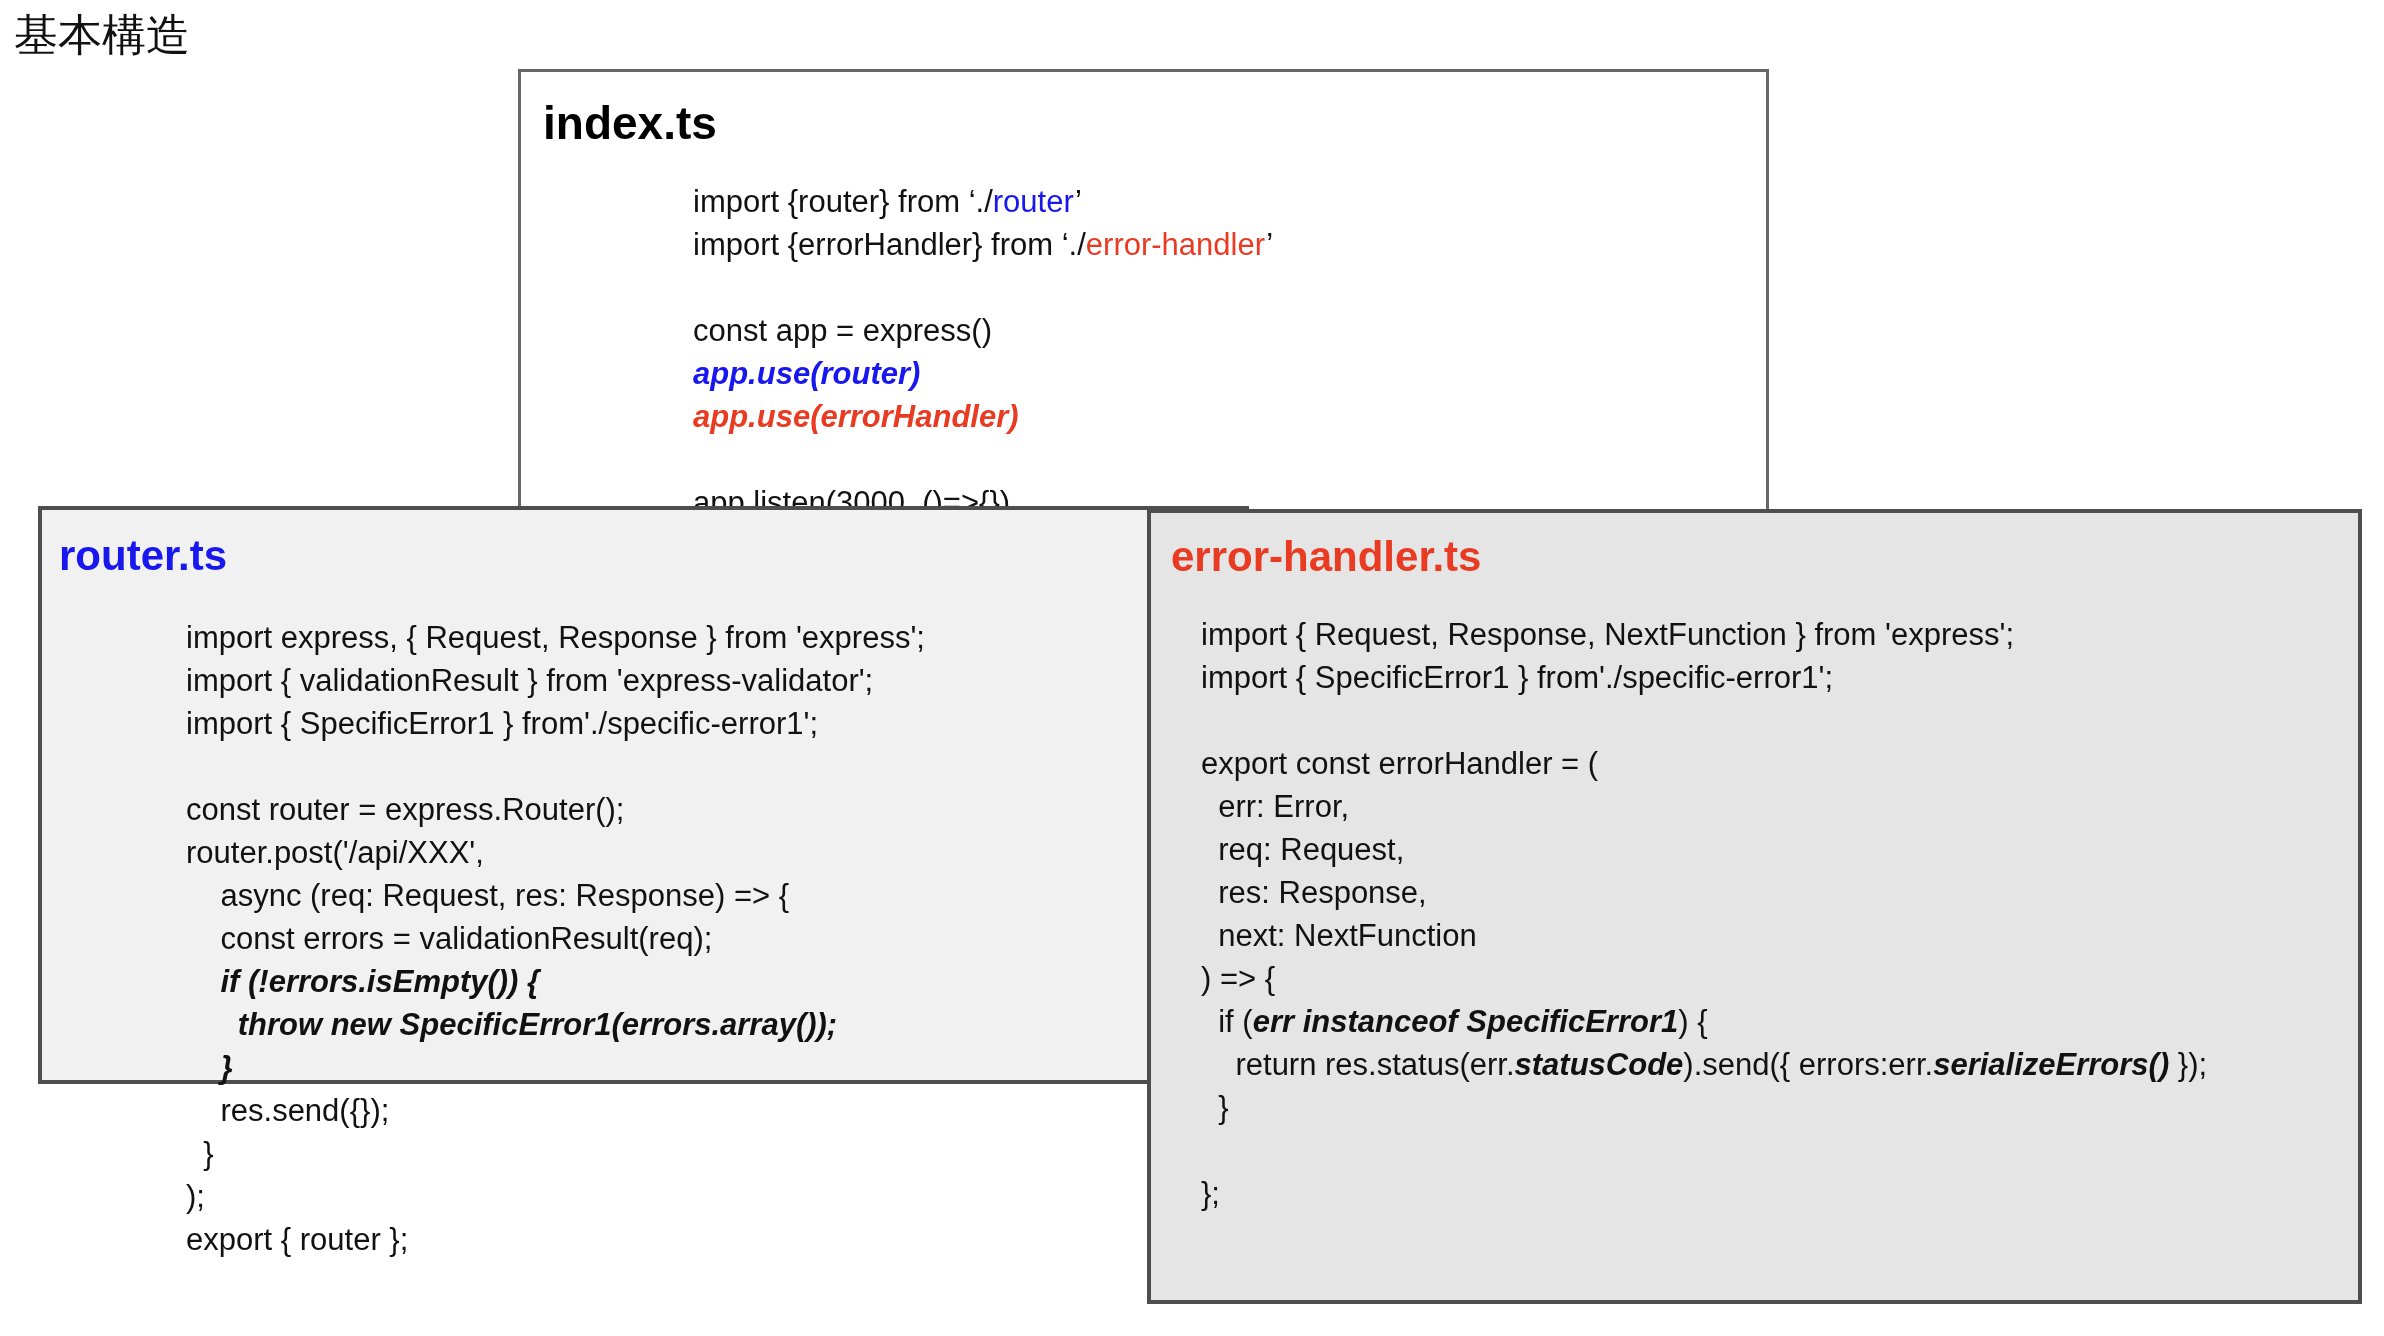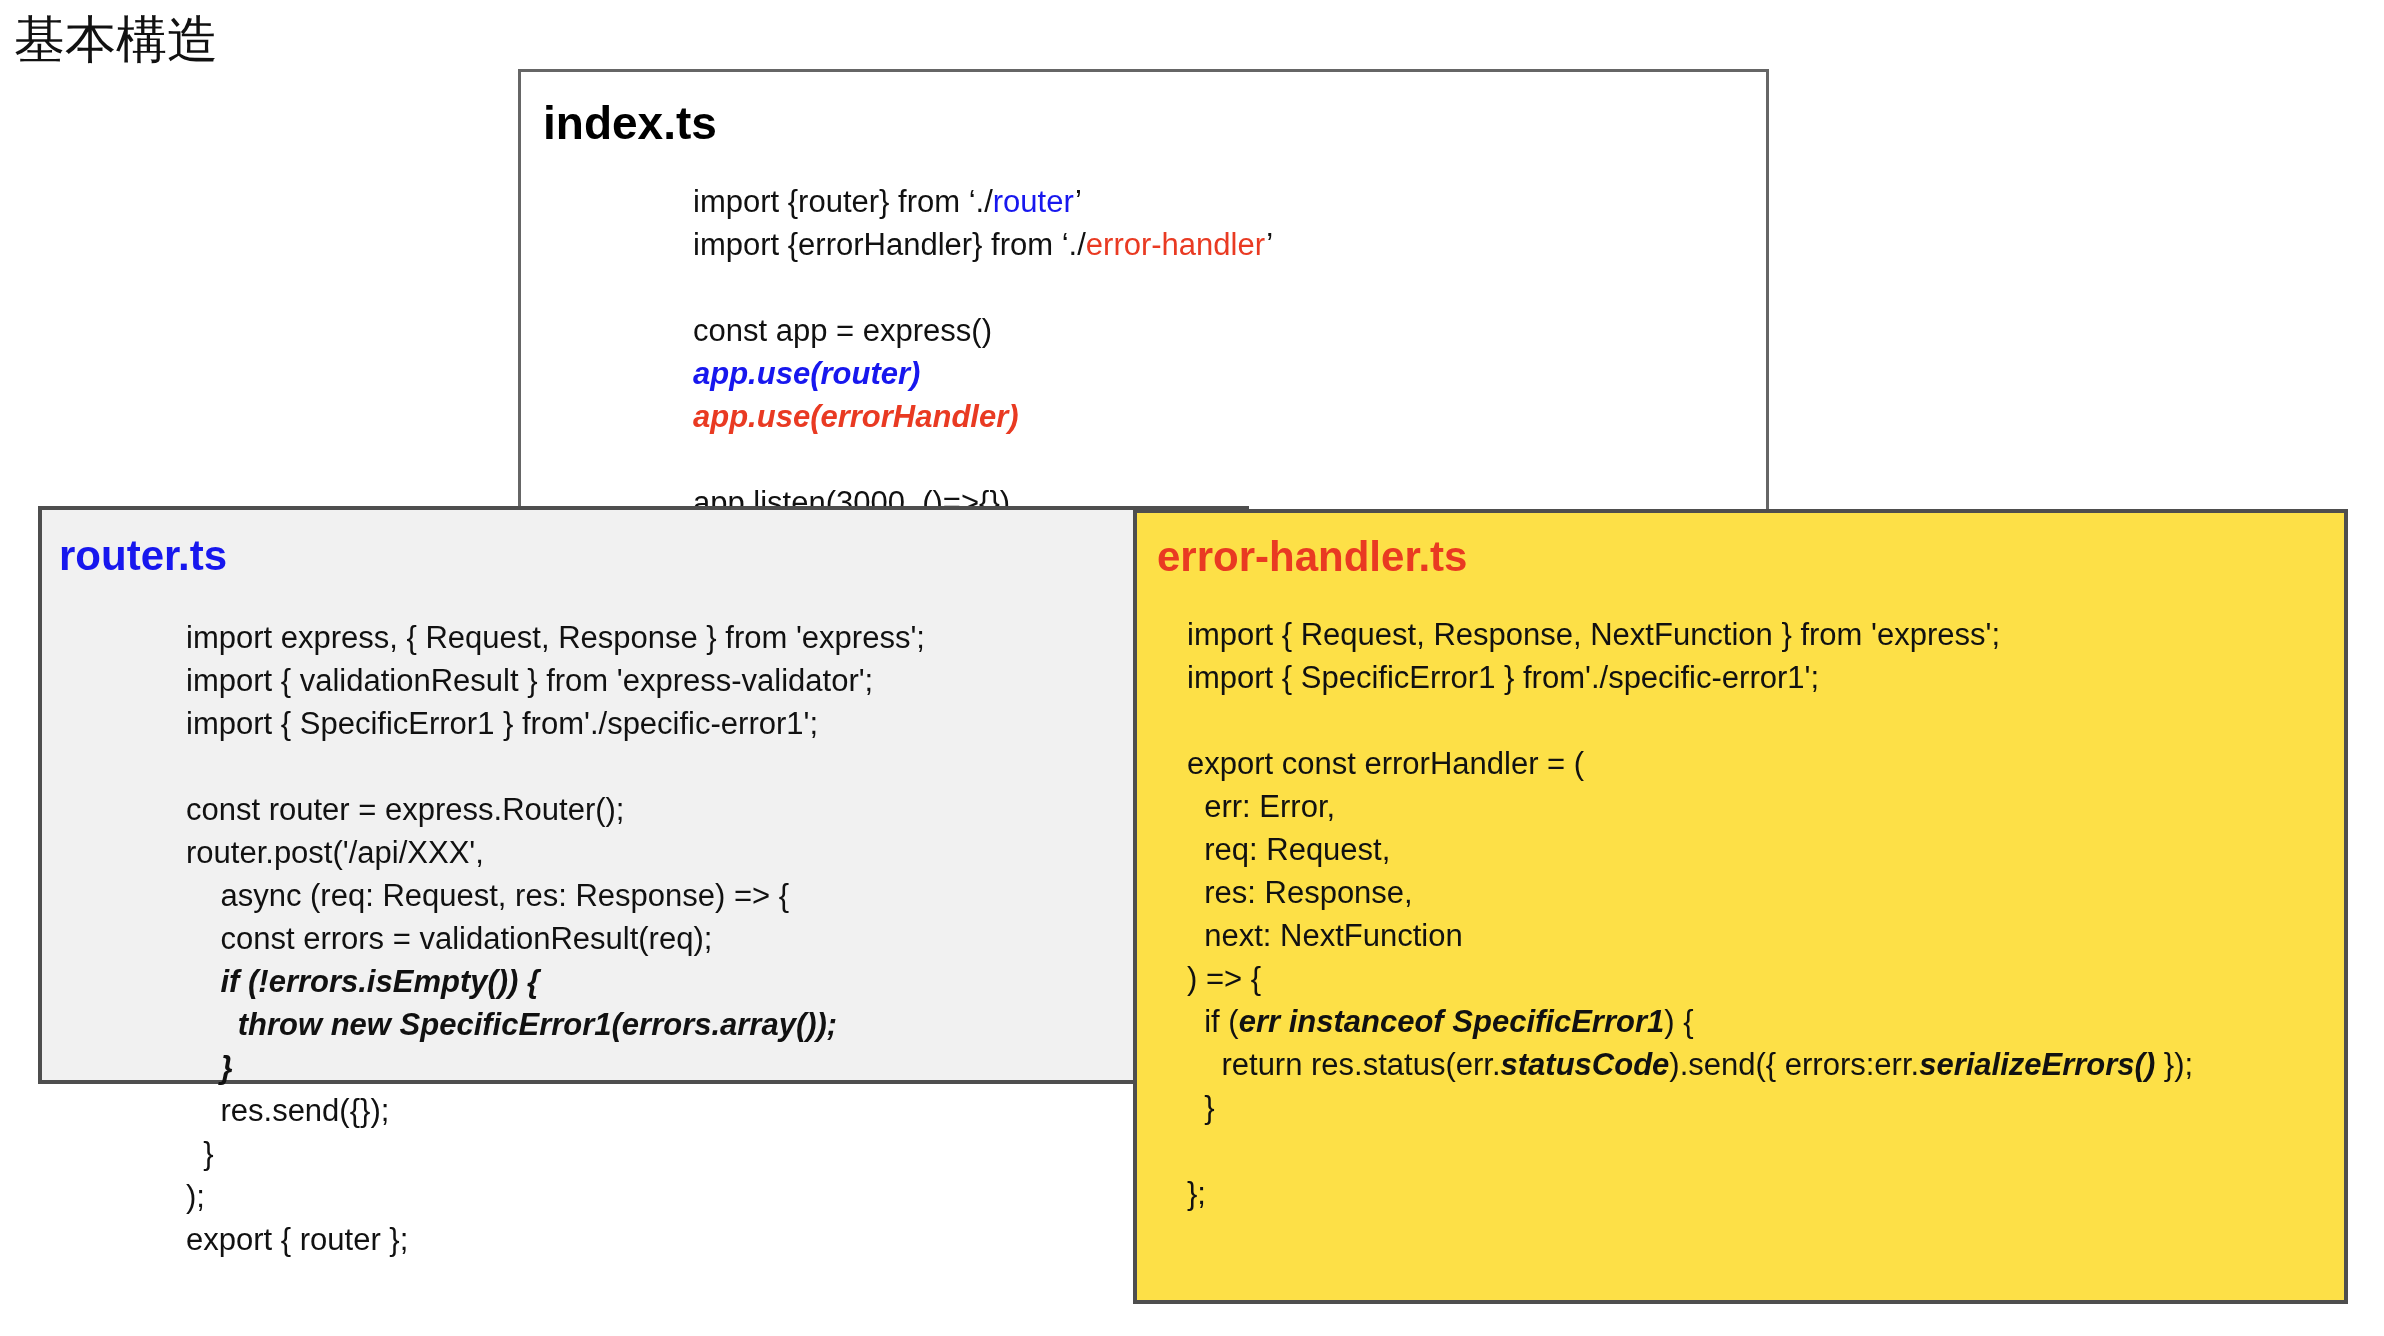--- a/index.html
+++ b/index.html
@@ -6,21 +6,21 @@
   .stage{
     position:relative;
     width:2384px;height:1336px;
     background:#ffffff;
     font-family:"Liberation Sans","DejaVu Sans",sans-serif;
     color:#000;
     overflow:hidden;
   }
   .heading{
     position:absolute;left:14px;top:6px;
-    font-size:51px;font-weight:400;color:#111;
+    font-size:44px;font-weight:400;color:#111;
     margin:0;
   }
   .box{position:absolute;box-sizing:border-box;}
   .index-box{
     left:518px;top:69px;width:1251px;height:445px;
     background:#ffffff;border:3px solid #666666;z-index:1;
   }
   .router-box{
     left:38px;top:506px;width:1211px;height:578px;
     border:4px solid #4e4e4e;z-index:2;
@@ -63,18 +63,18 @@
   <section class="box index-box" style="background-color: rgb(255, 255, 255);">
     <div class="box-title">index.ts</div>
     <pre class="code"><div><span>import {router} from ‘./</span><span style="color: rgb(23, 23, 238);">router</span><span>’</span></div><div><span>import {errorHandler} from ‘./</span><span style="color: rgb(233, 58, 34);">error-handler</span><span>’</span></div><div>&nbsp;</div><div><span>const app = express()</span></div><div><span class="b" style="color: rgb(23, 23, 238);">app.use(router)</span></div><div><span class="b" style="color: rgb(233, 58, 34);">app.use(errorHandler)</span></div><div>&nbsp;</div><div><span>app.listen(3000, ()=&gt;{})</span></div></pre>
   </section>
 
   <section class="box router-box" style="background-color: rgb(241, 241, 241);">
     <div class="box-title" style="color: rgb(23, 23, 238);">router.ts</div>
     <pre class="code"><div><span>import express, { Request, Response } from 'express';</span></div><div><span>import { validationResult } from 'express-validator';</span></div><div><span>import { </span><span class="wavy">SpecificError1</span><span> } from'./specific-error1';</span></div><div>&nbsp;</div><div><span>const router = express.Router();</span></div><div><span>router.post('/api/XXX',</span></div><div><span>    async (req: Request, res: Response) =&gt; {</span></div><div><span>    const errors = validationResult(req);</span></div><div><span>    </span><span class="b">if (!errors.isEmpty()) {</span></div><div><span>      </span><span class="b">throw new SpecificError1(errors.array());</span></div><div><span>    </span><span class="b">}</span></div><div><span>    res.send({});</span></div><div><span>  }</span></div><div><span>);</span></div><div><span>export { router };</span></div></pre>
   </section>
 
-  <section class="box error-box" style="background-color: #fde047;">
+  <section class="box error-box" style="background-color: #e5e5e5; margin-left: 14px;">
     <div class="box-title" style="color: rgb(233, 58, 34);">error-handler.ts</div>
     <pre class="code"><div><span>import { Request, Response, NextFunction } from 'express';</span></div><div><span>import { </span><span class="wavy">SpecificError1</span><span> } from'./specific-</span><span class="wavy">error1</span><span>';</span></div><div>&nbsp;</div><div><span>export const errorHandler = (</span></div><div><span>  err: Error,</span></div><div><span>  req: Request,</span></div><div><span>  res: Response,</span></div><div><span>  next: NextFunction</span></div><div><span>) =&gt; {</span></div><div><span>  if (</span><span class="b">err instanceof SpecificError1</span><span>) {</span></div><div><span>    return res.status(err.</span><span class="b">statusCode</span><span>).send({ errors:err.</span><span class="b">serializeErrors()</span><span> });</span></div><div><span>  }</span></div><div>&nbsp;</div><div><span>};</span></div></pre>
   </section>
 
 </div>
 
 </body></html>

